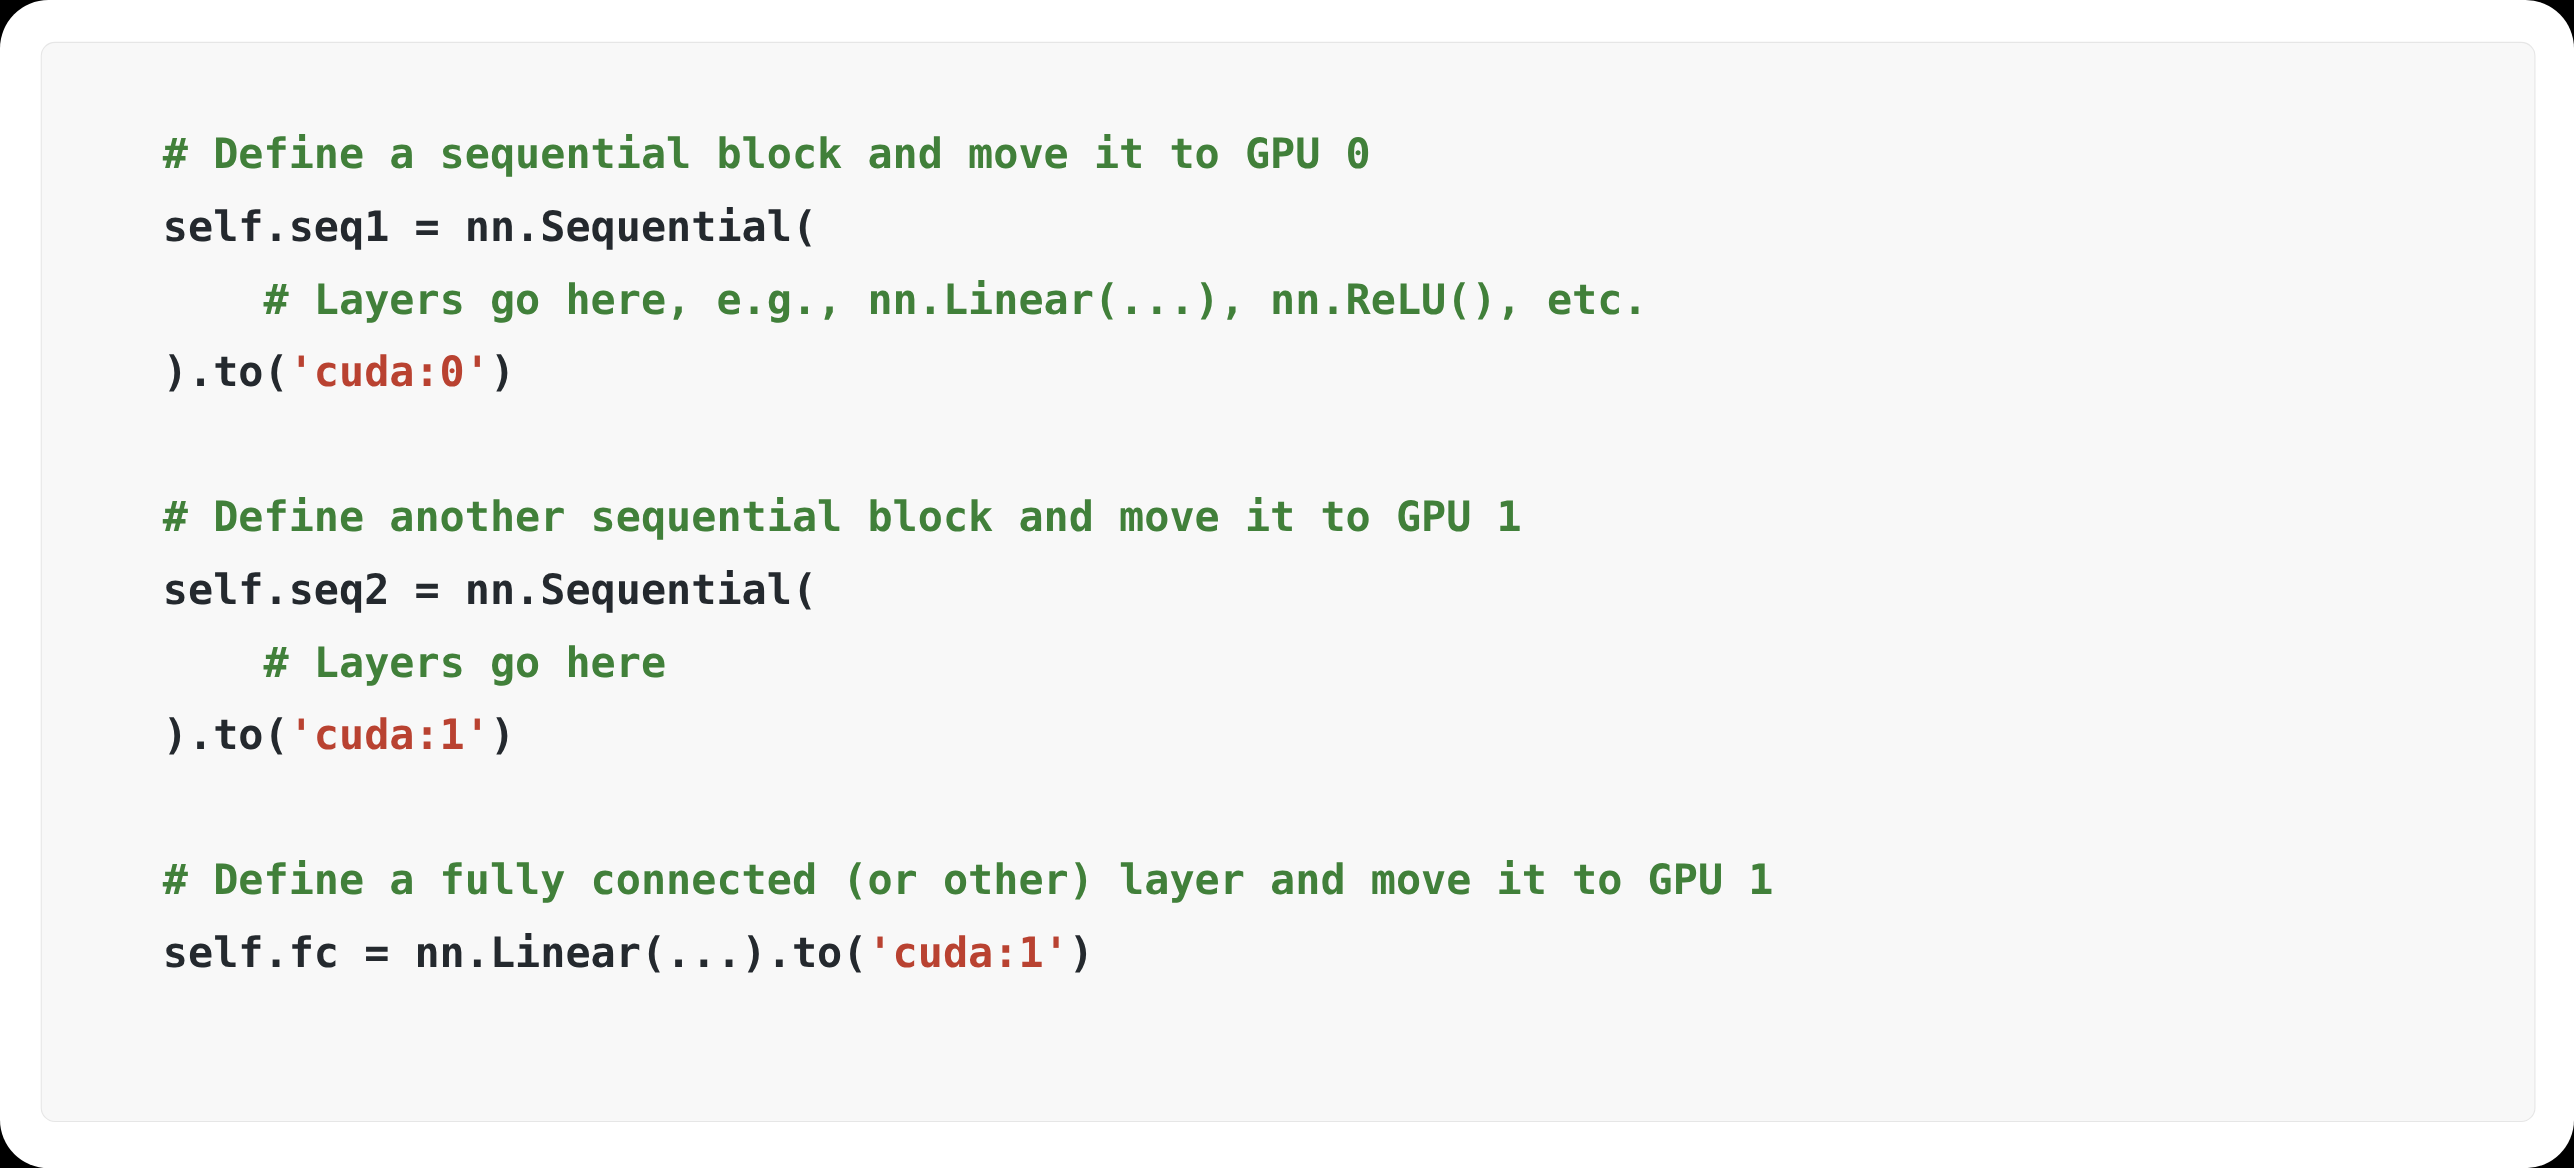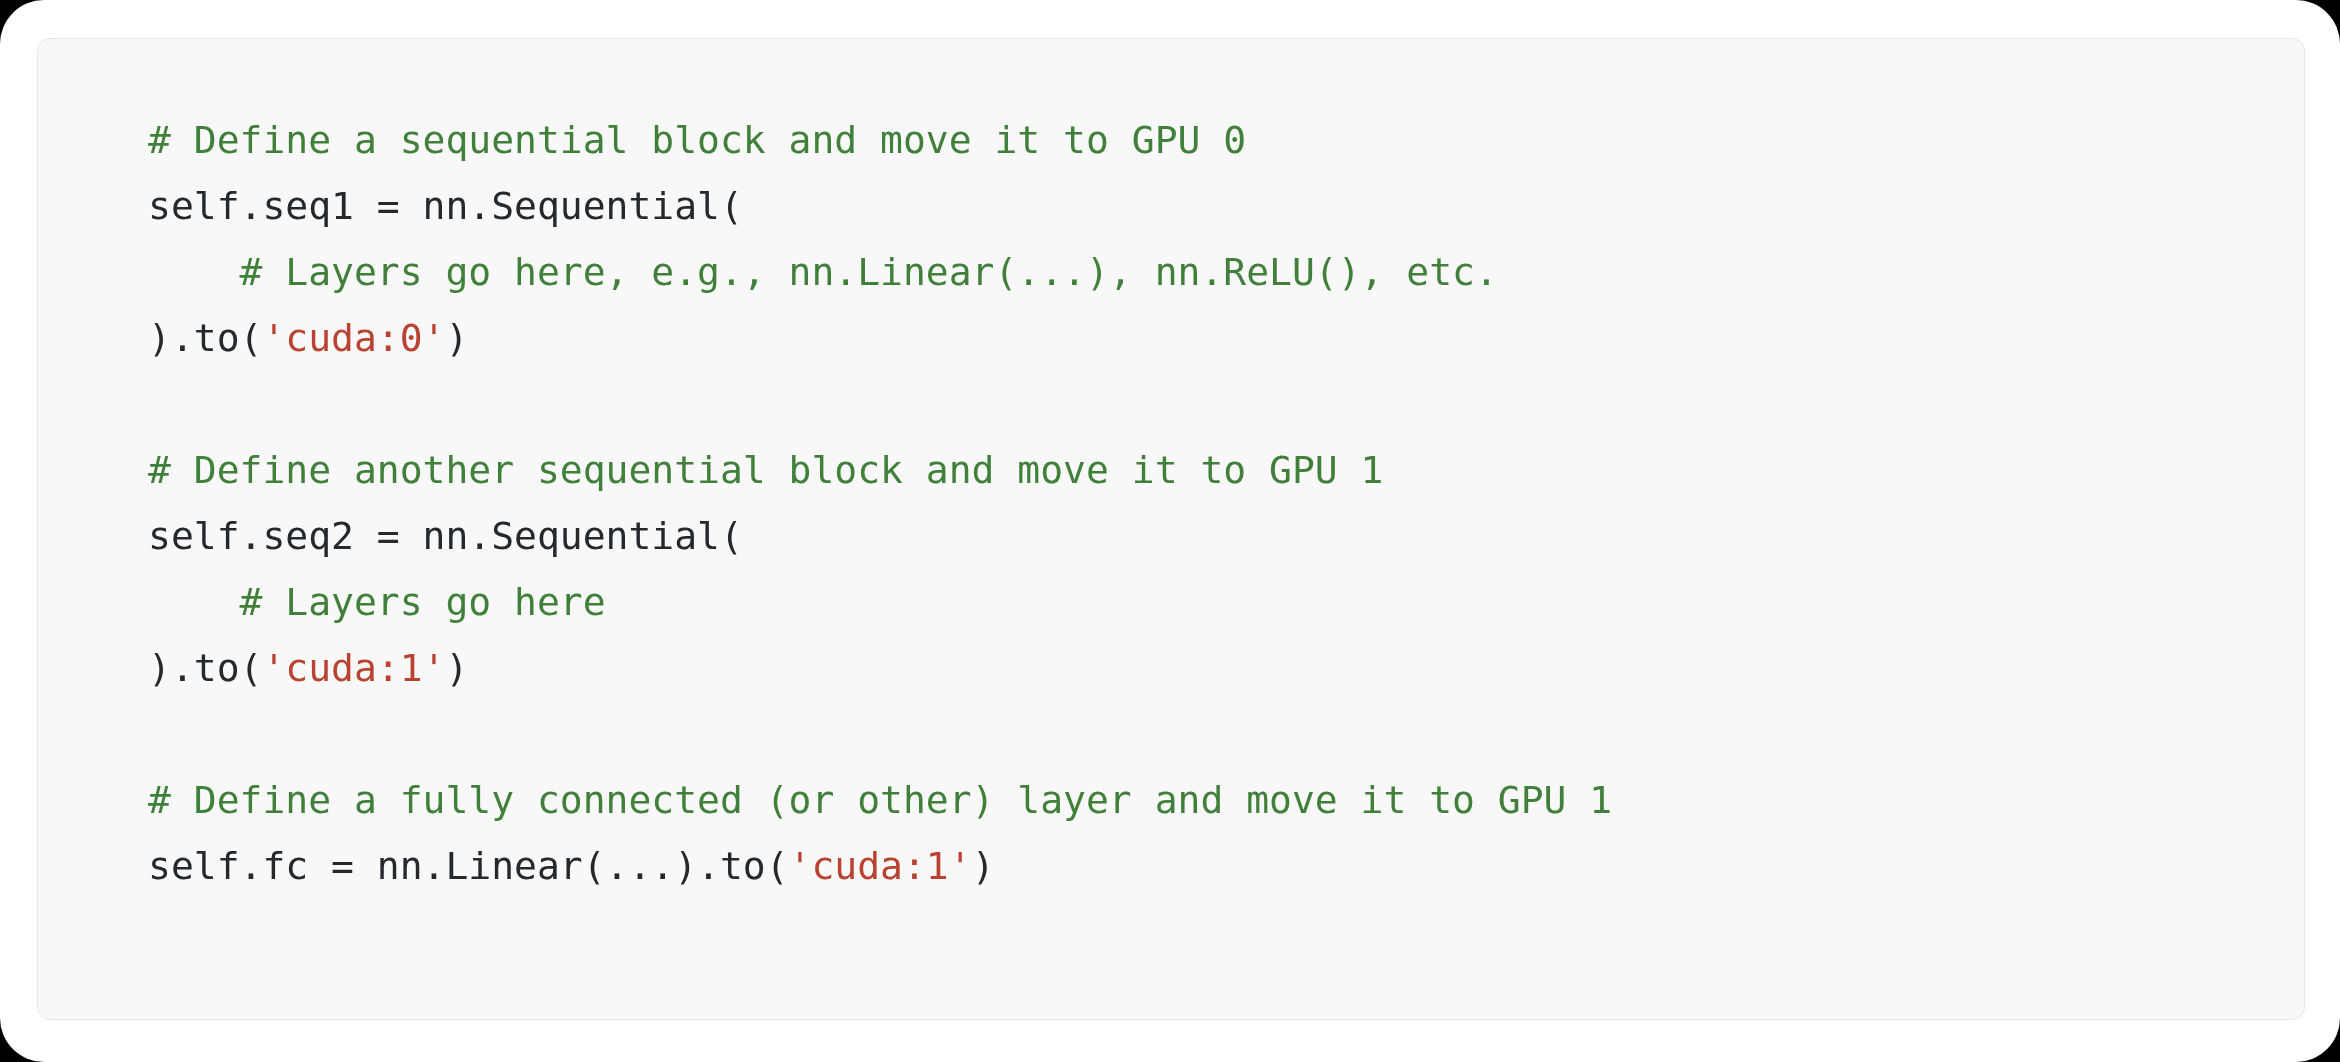--- a/index.html
+++ b/index.html
@@ -26,20 +26,21 @@
     position: absolute;
     left: 37px;
     top: 38px;
     width: 2268px;
     height: 982px;
     background: #f8f8f8;
     border: 1px solid #e6e6e6;
     border-radius: 13px;
     box-sizing: border-box;
     overflow: hidden;
+    font-weight: bold;
   }
 
   #code-pre {
     position: absolute;
     left: 110px;
     top: 68px;
     margin: 0;
     padding: 0;
     font-family: "DejaVu Sans Mono", "Liberation Mono", monospace;
     font-size: 38px;

